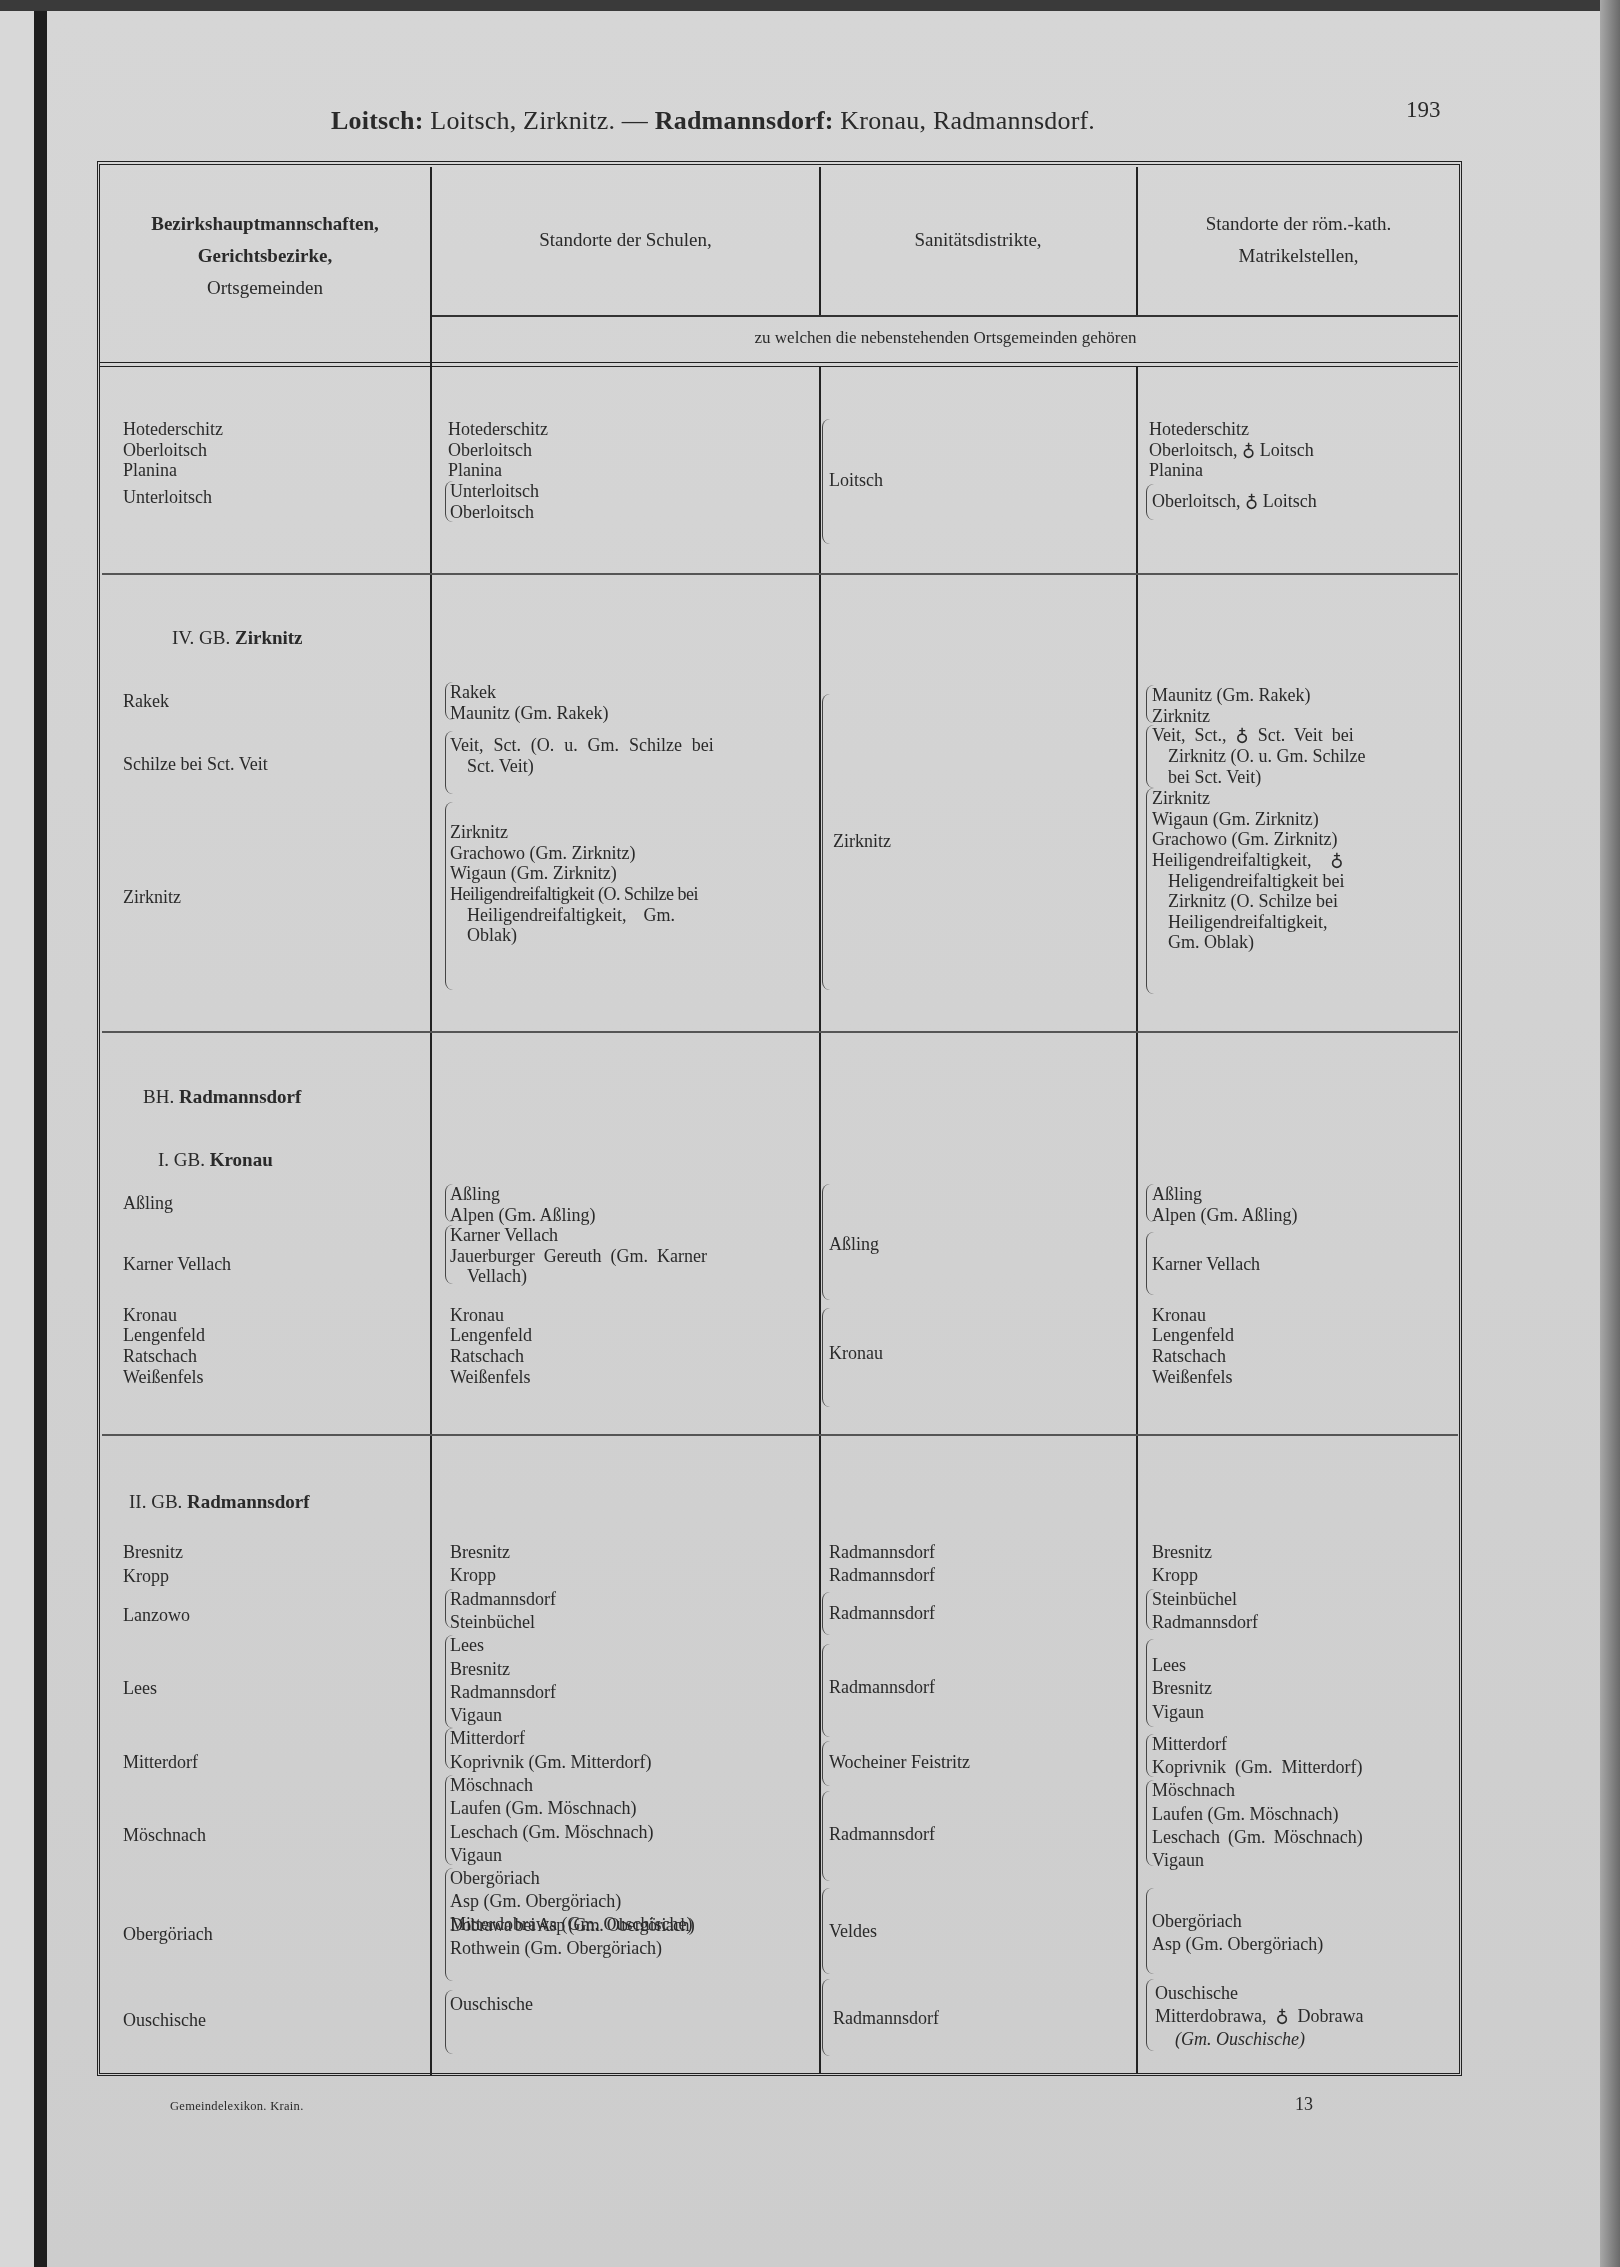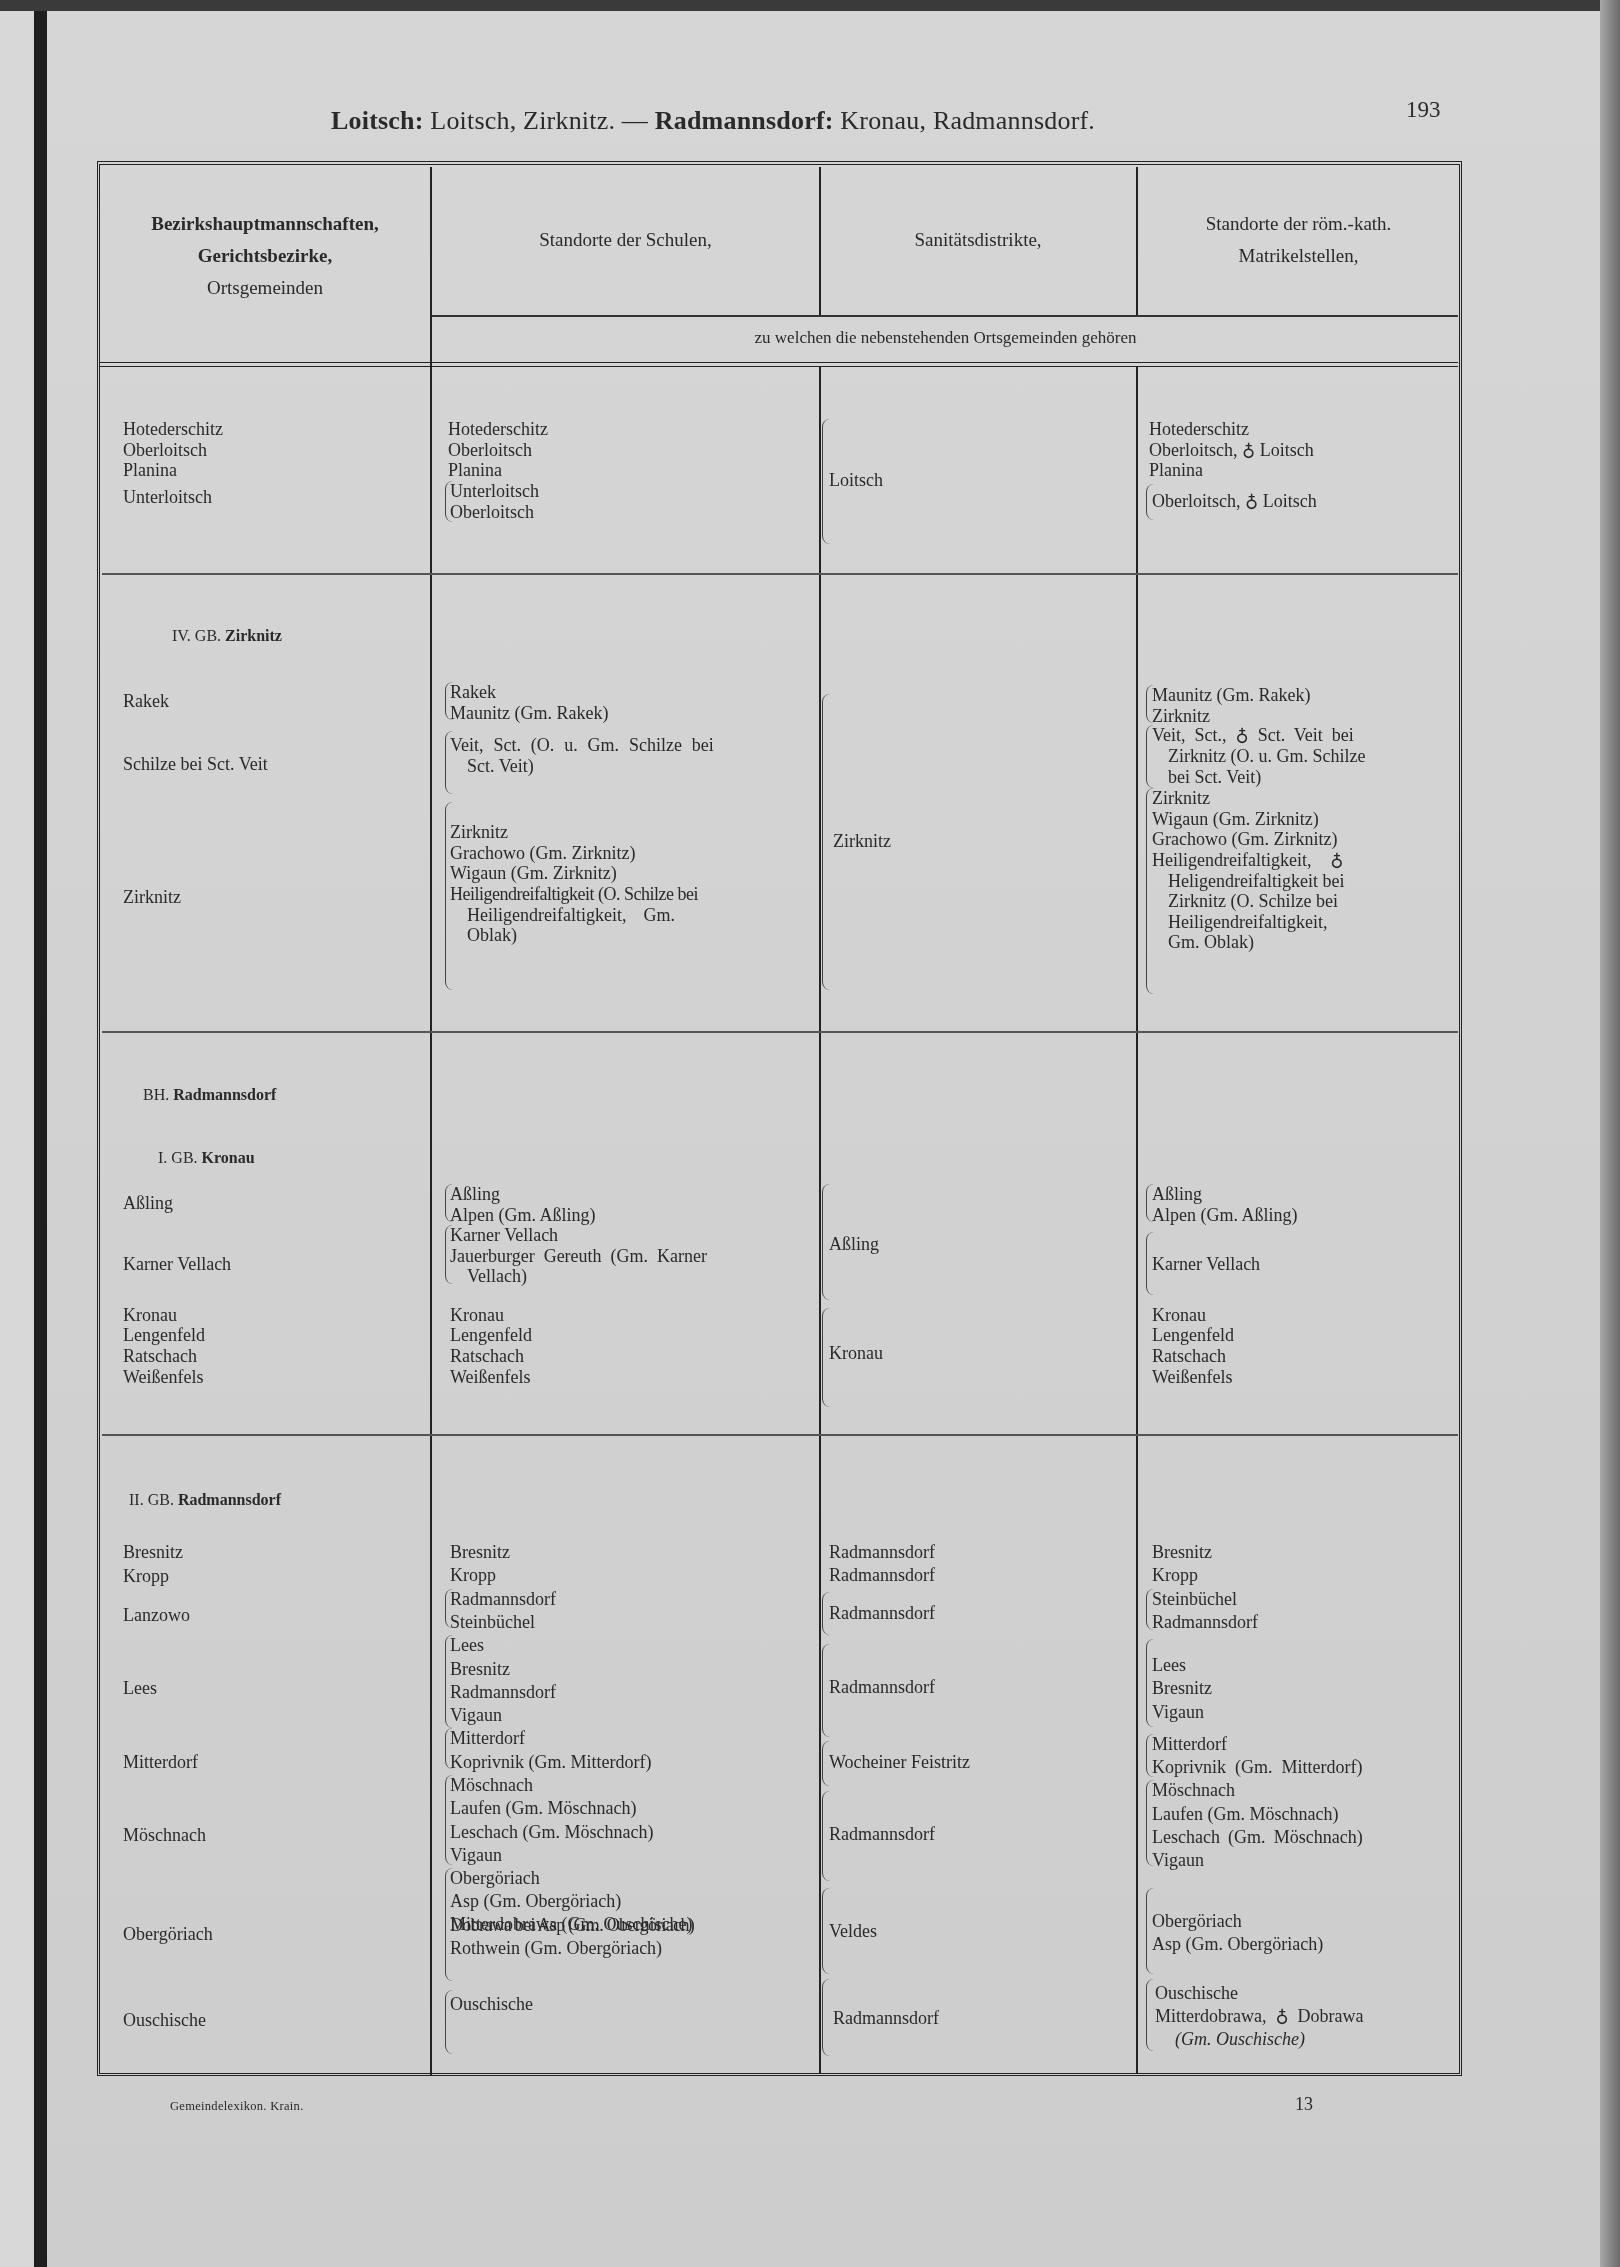--- a/index.html
+++ b/index.html
@@ -23,21 +23,21 @@
   .table-box { position:absolute; left:97px; top:161px; width:1365px; height:1915px;
                border:3.6px double #222; border-top:4.5px double #222; box-sizing:border-box; }
   .vline { position:absolute; width:1.8px; background:#222; }
   .hline { position:absolute; height:1.8px; background:#555; }
   .hthick { position:absolute; height:4.5px; border-top:1.8px solid #222; border-bottom:1.8px solid #222; box-sizing:border-box; }
 
   .hdr { position:absolute; text-align:center; font-size:19px; line-height:32px; }
   .hdr b { font-weight:bold; }
 
   .cell-text { position:absolute; font-size:18px; line-height:20.6px; white-space:nowrap; }
-  .section-title { position:absolute; font-size:16px; }
+  .section-title { position:absolute; font-size:19px; }
   .section-title b { font-weight:bold; }
   .brace { position:absolute; border-left:1.8px solid #444; border-radius:9px 0 0 9px; width:7.2px; }
 
   .footer-left { position:absolute; top:2099px; left:170px; font-size:12.5px; letter-spacing:0.3px; }
   .footer-right { position:absolute; top:2094px; left:1295px; font-size:18px; }
 </style>
 </head>
 <body>
 
 <div class="spine-left"></div>

